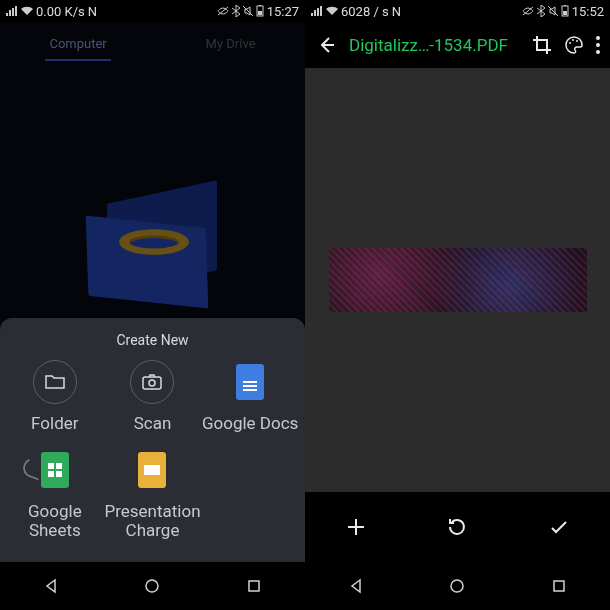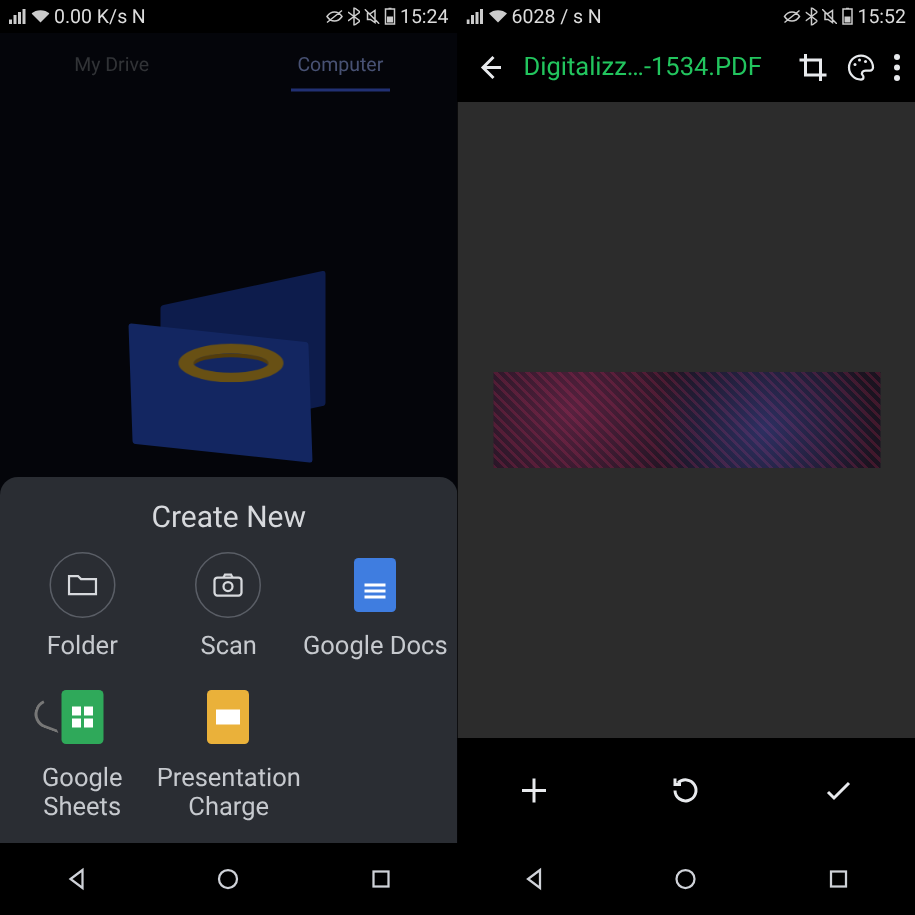--- a/index.html
+++ b/index.html
@@ -22,21 +22,21 @@
   .tab { padding:8px 4px; }
   .tab.active { color:#9fb4ff; border-bottom:2px solid #4a6cff; }
   .drive-illus { position:absolute; top:160px; left:0; right:0; display:flex; justify-content:center; }
   .folder3d { width:140px; height:120px; position:relative; }
   .folder3d .back { position:absolute; width:110px; height:90px; background:#1e3fa8; transform:skewY(-12deg); left:24px; top:10px; border-radius:2px; }
   .folder3d .front { position:absolute; width:120px; height:80px; background:#2a56d8; transform:skewY(8deg) rotate(-2deg); left:4px; top:40px; border-radius:2px; }
   .ring { position:absolute; width:70px; height:40px; border:10px solid #e6b22e; border-radius:50%; left:36px; top:40px; transform:rotateX(50deg); box-shadow:0 4px 0 #b8861a inset; }
 
   
   .sheet { position:absolute; left:0; right:0; bottom:48px; top:318px; background:#2a2d33; border-radius:12px 12px 0 0; padding:14px 6px 10px; }
-  .sheet-title { text-align:center; color:#d7d9dd; font-size:20px; margin-bottom:12px; }
+  .sheet-title { text-align:center; color:#d7d9dd; font-size:14px; margin-bottom:12px; }
   .grid { display:grid; grid-template-columns:repeat(3,1fr); row-gap:14px; }
   .cell { display:flex; flex-direction:column; align-items:center; gap:10px; color:#c6c9ce; font-size:17px; text-align:center; line-height:1.15; }
   .circle { width:44px; height:44px; border-radius:50%; border:1.5px solid #5a5e66; display:flex; align-items:center; justify-content:center; color:#d7d9dd; }
   .sq { width:44px; height:44px; display:flex; align-items:center; justify-content:center; }
   .docicon { width:28px; height:36px; border-radius:3px; display:flex; flex-direction:column; align-items:center; justify-content:center; }
   .docicon.blue { background:#3f7de0; }
   .docicon.green { background:#2fa95a; }
   .docicon.yellow { background:#eab13a; }
   .docicon .lines { width:14px; height:2px; background:#fff; box-shadow:0 4px 0 #fff, 0 8px 0 #fff; }
   .docicon .grid4 { width:14px; height:14px; background:
@@ -101,28 +101,28 @@
             <path d="M2 3v4h2l3 2V1L4 3zM0 0l10 10" fill="none" stroke="#ccc"></path>
           </svg>
         </span>
       <span class="ic">
           <svg width="8" height="12" viewBox="0 0 8 12">
             <rect x="1" y="1" width="6" height="10" fill="none" stroke="#ccc"></rect>
             <rect x="3" y="0" width="2" height="1" fill="#ccc"></rect>
             <rect x="2" y="6" width="4" height="4" fill="#ccc"></rect>
           </svg>
         </span>
-      <span>15:24</span>
+      <span>15:27</span>
     </div>
   </div>
 
   <div class="drive-bg">
     <div class="tabs">
+      <div class="tab active">Computer</div>
       <div class="tab">My Drive</div>
-      <div class="tab active">Computer</div>
     </div>
     <div class="drive-illus">
       <div class="folder3d">
         <div class="back"></div>
           <div class="front"></div>
           <div class="ring"></div>
       </div>
     </div>
   </div>
   <div class="dim"></div>

